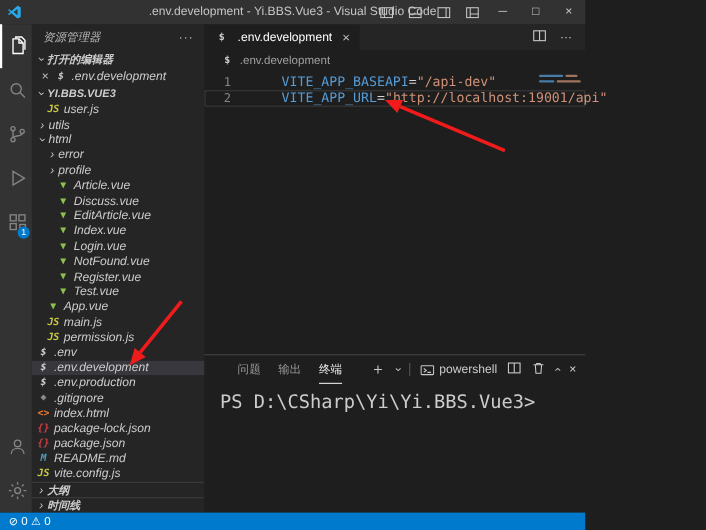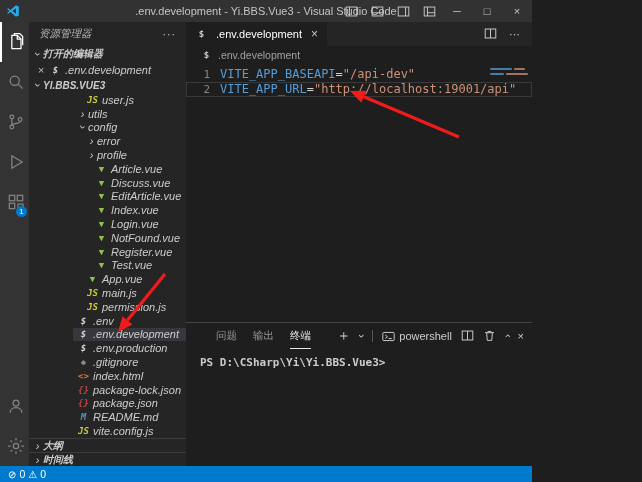--- a/index.html
+++ b/index.html
@@ -34,41 +34,41 @@
   .sidebar { flex:0 0 157px; background:#252526; display:flex; flex-direction:column; min-height:0; overflow:hidden;font-style:italic; }
   .sidebar-title { flex:0 0 24px; display:flex; align-items:center; padding:0 10px; color:#bbbbbb; font-size:10.5px; }
   .sidebar-title .more { margin-left:auto; color:#cccccc; letter-spacing:1px; }
   .section-header { flex:0 0 16px; display:flex; align-items:center; font-weight:bold; font-size:10px; color:#cccccc; padding-left:3px; }
   .twistie { width:11px; display:inline-block; text-align:center; font-size:11px; color:#cccccc; font-weight:normal; transform:rotate(0deg); flex:0 0 11px; }
   .twistie.open { transform:rotate(90deg); }
   .oe-item { flex:0 0 15px; display:flex; align-items:center; padding-left:6px; color:#cccccc; }
   .oe-close { width:12px; text-align:center; color:#bbbbbb; font-size:11px; margin-right:2px; }
   .file-icon { width:13px; flex:0 0 13px; text-align:center; font-size:9px; font-weight:bold; margin-right:3px; font-family:"DejaVu Sans Mono", monospace; }
   .file-tree { display:flex; flex-direction:column; }
-  .tree-row { height:13.8px; display:flex; align-items:center; color:#cccccc; white-space:nowrap;margin-left:44px; }
+  .tree-row { height:13.8px; display:flex; align-items:center; color:#cccccc; white-space:nowrap; }
   .tree-row.selected { background:var(--selection_bg,#37373d); }
   .tree-label { font-size:11px; }
   .sidebar-bottom { margin-top:auto; }
   .sidebar-bottom .section-header { border-top:1px solid #3c3c3c; flex:0 0 14px; height:14px; }
 
   
   .editor-col { flex:1; display:flex; flex-direction:column; min-width:0; min-height:0; }
   .tabbar { flex:0 0 24px; background:#252526; display:flex; align-items:stretch; }
   .tab { background:#1e1e1e; display:flex; align-items:center; padding:0 9px; gap:5px; font-size:11px; color:#ffffff; }
   .tab .tab-close { color:#c5c5c5; font-size:12px; margin-left:4px; }
   .tab-actions { margin-left:auto; display:flex; align-items:center; gap:12px; padding-right:12px; color:#cccccc; }
   .tab-actions svg { stroke:#cccccc; fill:none; }
   .breadcrumbs { flex:0 0 18px; display:flex; align-items:center; padding-left:14px; gap:2px; font-size:10.5px; color:#a0a0a0; background:#1e1e1e; }
 
   .code-area { flex:1; position:relative; font-family:"DejaVu Sans Mono", monospace; font-size:12px; padding-top:3px; min-height:0; }
   .code-line { display:flex; height:15px; line-height:15px; }
   .code-line.current { outline:1px solid rgba(255,255,255,0.12); outline-offset:-1px; }
   .line-number { flex:0 0 34px; text-align:right; padding-right:10px; color:#858585; font-size:11px; }
   .line-content { white-space:pre; }
-  .tok-var { color:var(--variable,#569cd6); }
+  .tok-var { color:var(--variable,#569cd6);margin-left:36px; }
   .tok-op { color:#d4d4d4; }
   .tok-str { color:var(--string,#ce9178); }
   .tok.u { }
   .minimap { position:absolute; top:0; right:0; width:46px; height:100%; padding:4px 4px 0 4px; }
   .mm-row { display:flex; gap:2px; margin-bottom:3px; }
   .mm-bar { height:2px; border-radius:1px; opacity:0.75; }
 
   
   .panel { flex:0 0 144px; border-top:1px solid #444444; display:flex; flex-direction:column; background:#1e1e1e; }
   .panel-header { flex:0 0 26px; display:flex; align-items:stretch; padding:0 8px 0 30px; }
@@ -76,21 +76,21 @@
   .panel-tab { font-size:10.5px; color:#969696; margin-right:16px; display:flex; align-items:center; border-bottom:1px solid transparent; }
   .panel-tab.active { color:#e7e7e7; border-bottom-color:#e7e7e7; }
   .panel-actions { margin-left:auto; display:flex; align-items:center; gap:9px; color:#cccccc; }
   .panel-actions svg { stroke:#cccccc; fill:none; }
   .pa-plus { font-size:14px; }
   .chev { display:inline-block; font-size:11px; color:#cccccc; }
   .chev.down { transform:rotate(90deg); }
   .chev.up { transform:rotate(-90deg); }
   .pa-sep { width:1px; height:12px; background:#555; }
   .ps-item { display:flex; align-items:center; gap:4px; font-size:11px; color:#cccccc; }
-  .panel-body { flex:1; font-family:"DejaVu Sans Mono", monospace; font-size:11px; color:#cccccc; padding:7px 0 17px 14px;font-weight:bold; }
+  .panel-body { flex:1; font-family:"DejaVu Sans Mono", monospace; font-size:17px; color:#cccccc; padding:7px 0 17px 14px; }
 
   
   .statusbar { flex:0 0 16px; background:var(--accent,#007acc); color:#ffffff; display:flex; align-items:center; font-size:10.5px; padding:0 8px; }
   .sb-left { display:flex; align-items:center; gap:4px; }
   .sb-right { margin-left:auto; display:flex; align-items:center; gap:13px; }
   .sb-item { display:flex; align-items:center; gap:3px; white-space:nowrap; }
   .sb-ic { font-size:10px; }
   .sb-right svg { stroke:#ffffff; fill:none; }
 </style>
 </head>
@@ -219,21 +219,21 @@
           <div class="tree-row" style="padding-left: 13px;">
             <span class="file-icon" style="color: rgb(203, 203, 65);">JS</span>
             <span class="tree-label">user.js</span>
           </div>
           <div class="tree-row" style="padding-left: 4px;">
             <span class="twistie">›</span>
             <span class="tree-label">utils</span>
           </div>
           <div class="tree-row" style="padding-left: 4px;">
             <span class="twistie open">›</span>
-            <span class="tree-label">config</span>
+            <span class="tree-label">html</span>
           </div>
           <div class="tree-row" style="padding-left: 13px;">
             <span class="twistie">›</span>
             <span class="tree-label">error</span>
           </div>
           <div class="tree-row" style="padding-left: 13px;">
             <span class="twistie">›</span>
             <span class="tree-label">profile</span>
           </div>
           <div class="tree-row" style="padding-left: 22px;">

